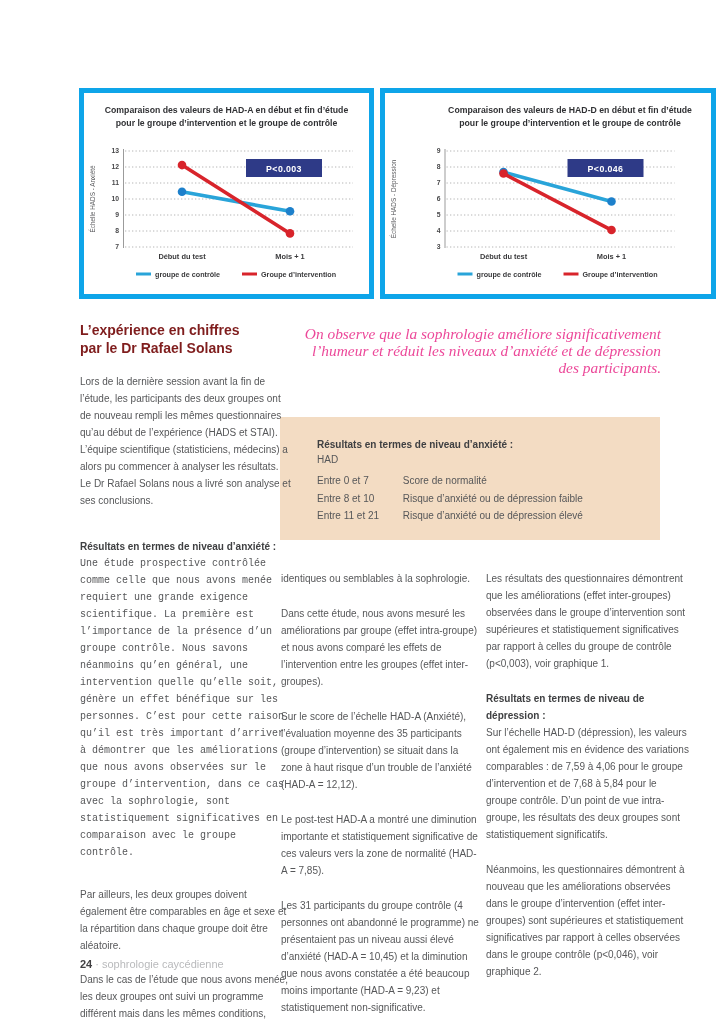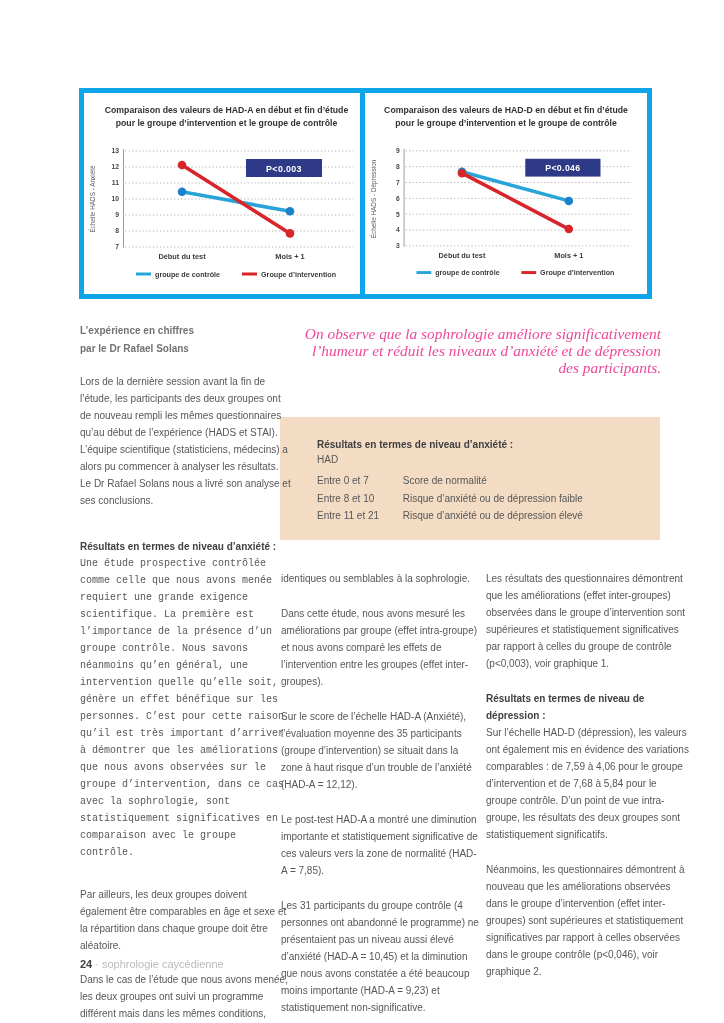--- a/index.html
+++ b/index.html
@@ -2,31 +2,31 @@
 <html><head>
 <meta charset="utf-8">
 <style>
   html,body{margin:0;padding:0;background:#ffffff;}
   .page{position:relative;width:724px;height:1023px;background:#ffffff;overflow:hidden;
         font-family:"Liberation Sans",sans-serif;color:#565759;}
 
   
   .chart-panel{position:absolute;top:88px;height:201px;border:5px solid #0ea5e9;background:#fff;}
   .panel-0{left:79px;width:285px;}
-  .panel-1{left:360px;width:282px;}
+  .panel-1{left:380px;width:282px;padding-left:44px;}
   .chart-title{margin:11px 16px 0;text-align:center;font-size:8.7px;line-height:12.5px;
                color:#303134;font-weight:600;}
   .chart-svg{position:absolute;left:0;top:45px;width:100%;height:158px;display:block;}
   .y-axis-label{position:absolute;left:-44px;top:100px;width:110px;height:12px;
                 transform:rotate(-90deg);font-size:6.4px;color:#56575a;text-align:center;}
   svg text{font-family:"Liberation Sans",sans-serif;}
 
   
-  .headline{position:absolute;left:80px;top:322px;font-size:10px;font-weight:700;
-            line-height:17.5px;color:#737373;}
+  .headline{position:absolute;left:80px;top:322px;font-size:14px;font-weight:700;
+            line-height:17.5px;color:#7f1d1d;}
   .quote{position:absolute;left:296px;top:325px;width:365px;text-align:right;
          font-family:"Liberation Serif",serif;font-style:italic;font-size:15.4px;
          line-height:17px;color:#ec4899;}
 
   
   .info-box{position:absolute;left:280px;top:417px;width:380px;height:123px;
             background:#f3dcc3;box-sizing:border-box;padding:21px 20px 0 37px;}
   .info-box .ib-title{font-size:10px;font-weight:700;color:#3f4042;line-height:14px;}
   .info-box .ib-sub{font-size:10px;color:#565759;line-height:15px;margin-bottom:5px;}
   .ib-row{font-size:10px;color:#565759;line-height:17.6px;}

